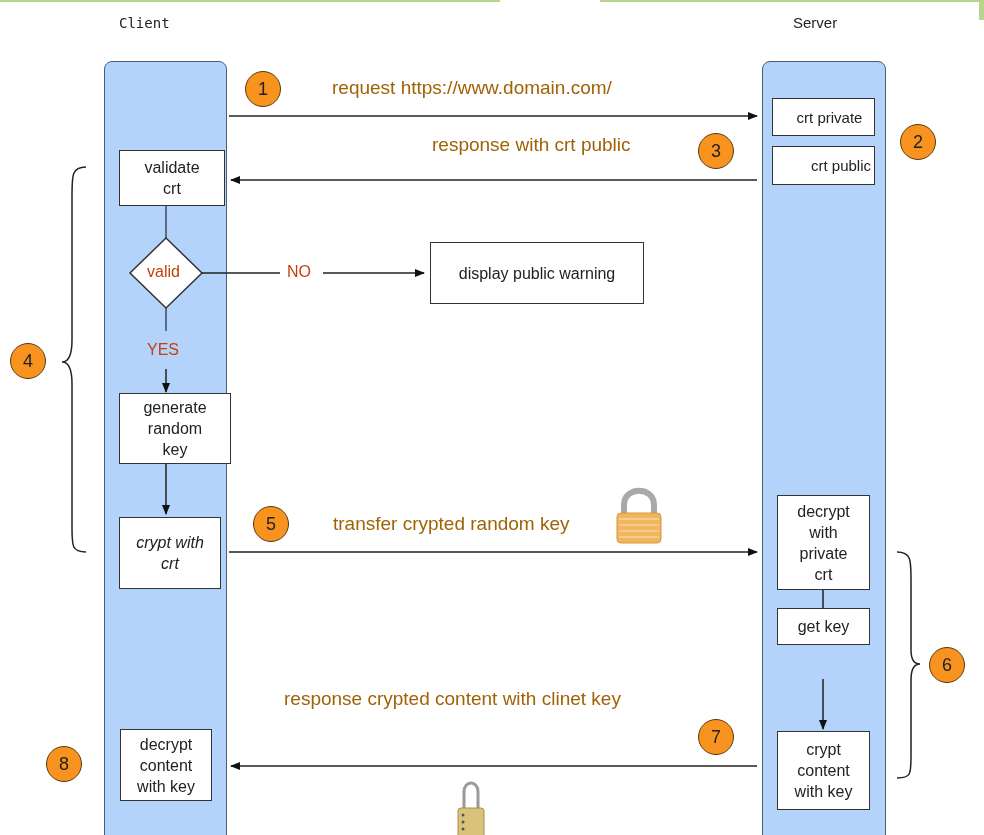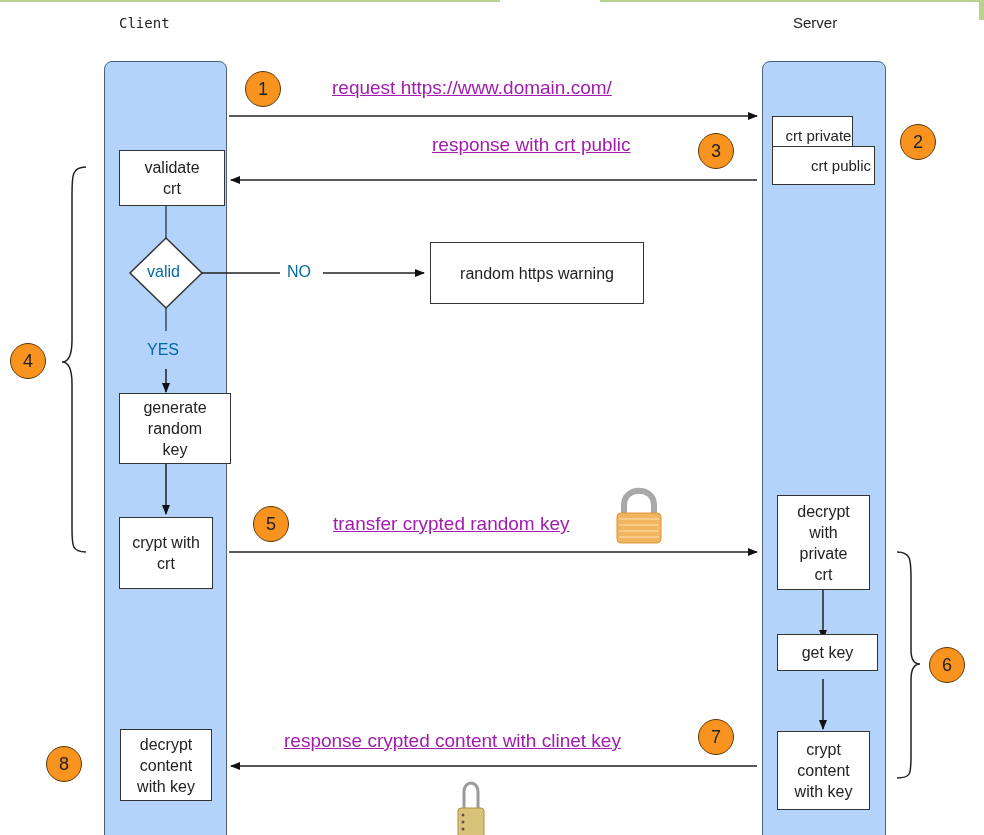--- a/index.html
+++ b/index.html
@@ -30,22 +30,22 @@
       font-size: 16px; line-height: 21px; color: #222; white-space: pre-line;
     }
 
     .badge {
       position: absolute; width: 36px; height: 36px; border-radius: 50%;
       background: #f7931e; border: 1.5px solid #5a3a10; box-sizing: border-box;
       display: flex; align-items: center; justify-content: center;
       font-size: 18px; color: #222;
     }
 
-    .label { position: absolute; font-size: 19px; color: #a21caf; white-space: nowrap; text-decoration: underline; }
-    .small-label { position: absolute; font-size: 16px; color: #0369a1; }
+    .label { position: absolute; font-size: 19px; color: #a16207; white-space: nowrap; }
+    .small-label { position: absolute; font-size: 16px; color: #c2410c; }
 
     svg.lines { position: absolute; left: 0; top: 0; }
   </style>
 </head>
 <body>
 
 <div class="topbar-left"></div>
 <div class="topbar-right"></div>
 <div class="topbar-edge"></div>
 
@@ -101,51 +101,51 @@
 
   <g>
     <path d="M464,810 L464,792 C464,780 478,780 478,792 L478,810" fill="none" stroke="#9a9a9a" stroke-width="3"></path>
     <rect x="458" y="808" width="26" height="30" rx="3" fill="#d9c27a" stroke="#a88f45" stroke-width="1"></rect>
     <circle cx="463" cy="815" r="1.5" fill="#555"></circle>
     <circle cx="463" cy="822" r="1.5" fill="#555"></circle>
     <circle cx="463" cy="829" r="1.5" fill="#555"></circle>
   </g>
 </svg>
 
-<div class="box" style="left:772px; top:116px; width:81px; height:38px; font-size:15px;padding-left:12px;">crt private</div>
+<div class="box" style="left:772px; top:98px; width:103px; height:38px; font-size:15px;padding-left:12px;">crt private</div>
 <div class="box" style="left:772px; top:146px; width:103px; height:39px; font-size:15px;padding-left:35px;">crt public</div>
 
 <div class="box" style="left:119px; top:150px; width:106px; height:56px;">validate
 crt</div>
 <div class="small-label" style="left:147px; top:263px; font-size:16px;">valid</div>
 <div class="small-label" style="left:287px; top:263px;">NO</div>
 <div class="small-label" style="left:147px; top:341px;">YES</div>
-<div class="box" style="left:430px; top:242px; width:214px; height:62px;">random https warning</div>
+<div class="box" style="left:430px; top:242px; width:214px; height:62px;">display public warning</div>
 <div class="box" style="left:119px; top:393px; width:112px; height:71px;">generate
 random
 key</div>
-<div class="box" style="left:119px; top:517px; width:94px; height:72px;">crypt with
+<div class="box" style="left:119px; top:517px; width:102px; height:72px;font-style:italic;">crypt with
 crt</div>
 <div class="box" style="left:120px; top:729px; width:92px; height:72px;">decrypt
 content
 with key</div>
 
 <div class="box" style="left:777px; top:495px; width:93px; height:95px;">decrypt
 with
 private
 crt</div>
-<div class="box" style="left:777px; top:634px; width:101px; height:37px;">get key</div>
+<div class="box" style="left:777px; top:608px; width:93px; height:37px;">get key</div>
 <div class="box" style="left:777px; top:731px; width:93px; height:79px;">crypt
 content
 with key</div>
 
 <div class="label" style="left:332px; top:77px;">request https://www.domain.com/</div>
 <div class="label" style="left:425px; top:134px;margin-left:7px;">response with crt public</div>
 <div class="label" style="left:333px; top:513px;">transfer crypted random key</div>
-<div class="label" style="left:284px; top:730px;text-align:center;">response crypted content with clinet key</div>
+<div class="label" style="left:284px; top:688px;text-align:center;">response crypted content with clinet key</div>
 
 <div class="badge" style="left:245px; top:71px;">1</div>
 <div class="badge" style="left:900px; top:124px;">2</div>
 <div class="badge" style="left:698px; top:133px;">3</div>
 <div class="badge" style="left:10px; top:343px;">4</div>
 <div class="badge" style="left:253px; top:506px;">5</div>
 <div class="badge" style="left:929px; top:647px;">6</div>
 <div class="badge" style="left:698px; top:719px;">7</div>
 <div class="badge" style="left:46px; top:746px;">8</div>
 

